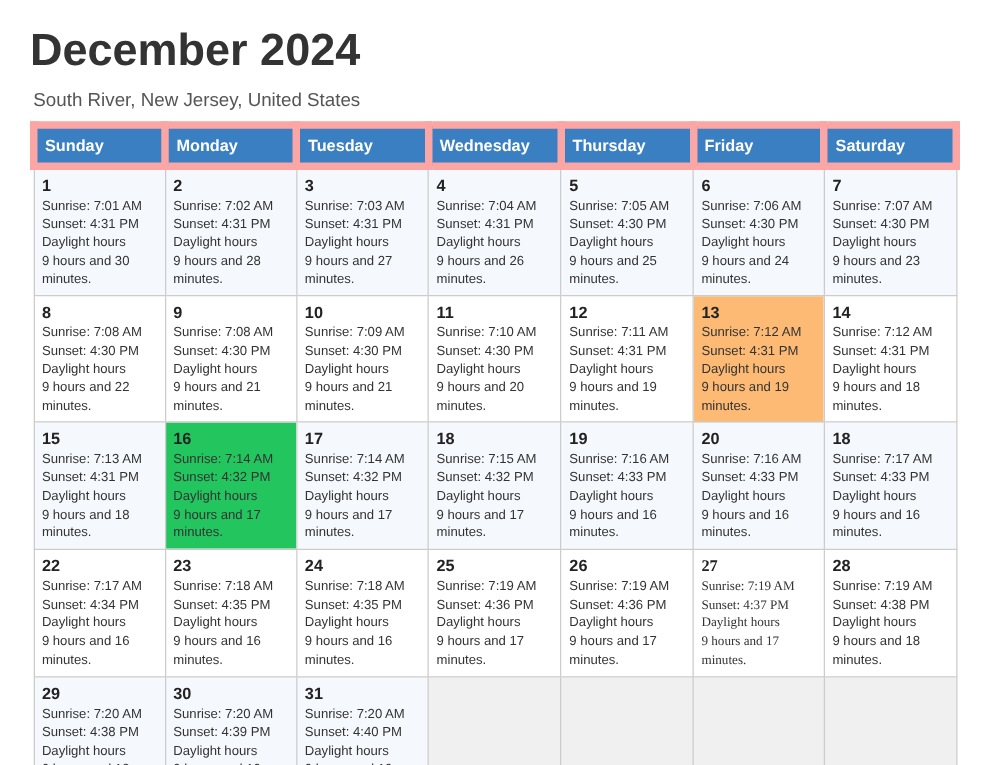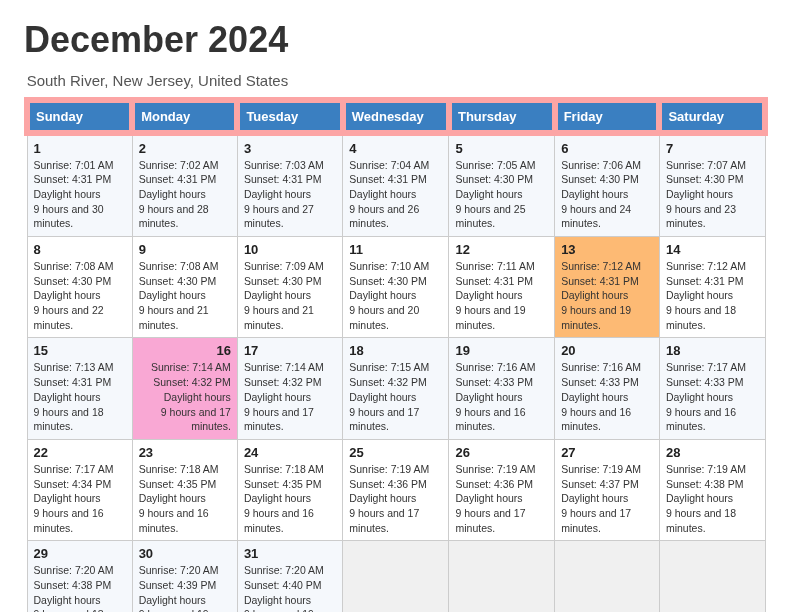--- a/index.html
+++ b/index.html
@@ -251,21 +251,21 @@
         <tr>
           <td style="background: rgb(245, 248, 252);">
         <span class="day-number">15</span>
         <div class="day-info">
           Sunrise: 7:13 AM<br>
           Sunset: 4:31 PM<br>
           Daylight hours<br>
           9 hours and 18 minutes.
         </div>
       </td>
-          <td style="background: #f9a8d4; text-align: right;">
+          <td style="background: #22c55e;">
         <span class="day-number">16</span>
         <div class="day-info">
           Sunrise: 7:14 AM<br>
           Sunset: 4:32 PM<br>
           Daylight hours<br>
           9 hours and 17 minutes.
         </div>
       </td>
           <td style="background: rgb(245, 248, 252);">
         <span class="day-number">17</span>
@@ -352,21 +352,21 @@
       </td>
           <td style="background: rgb(255, 255, 255);">
         <span class="day-number">26</span>
         <div class="day-info">
           Sunrise: 7:19 AM<br>
           Sunset: 4:36 PM<br>
           Daylight hours<br>
           9 hours and 17 minutes.
         </div>
       </td>
-          <td style="background: rgb(255, 255, 255);">
+          <td style="background: rgb(255, 255, 255); font-family: Liberation Serif, serif;">
         <span class="day-number">27</span>
         <div class="day-info">
           Sunrise: 7:19 AM<br>
           Sunset: 4:37 PM<br>
           Daylight hours<br>
           9 hours and 17 minutes.
         </div>
       </td>
           <td style="background: rgb(255, 255, 255);">
         <span class="day-number">28</span>

